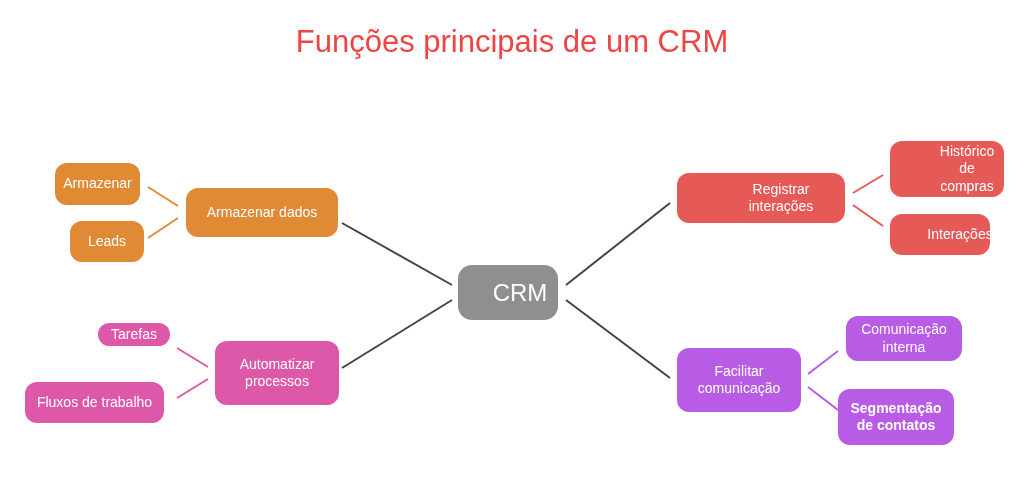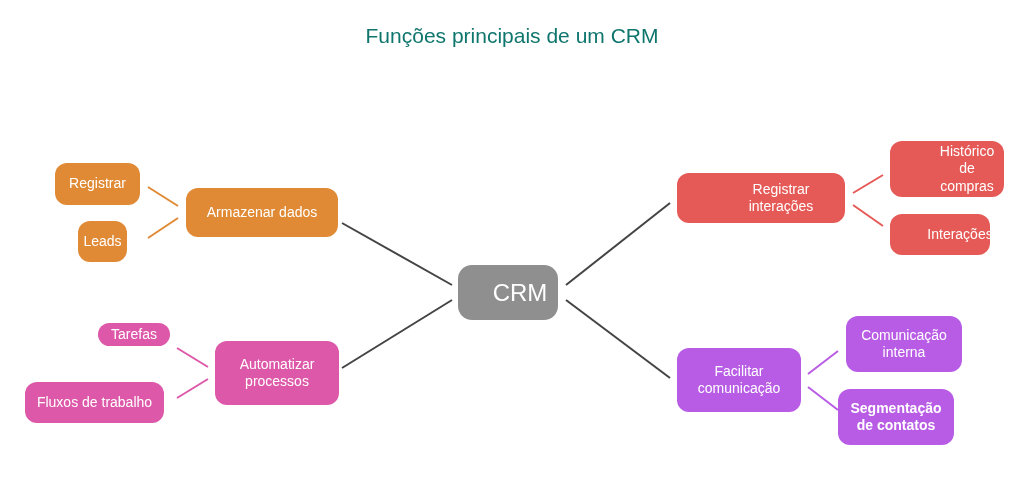--- a/index.html
+++ b/index.html
@@ -1,19 +1,19 @@
 <!DOCTYPE html>
 <html><head>
 <meta charset="utf-8">
 <style>
   html, body { margin: 0; padding: 0; background: #ffffff; }
   body { width: 1024px; height: 485px; position: relative; overflow: hidden;
          font-family: "Liberation Sans", sans-serif; }
   #title { position: absolute; left: 0; width: 1024px; top: 24px; text-align: center;
-           font-size: 21px; color: #0f766e; font-family: "Liberation Sans", sans-serif; }
+           font-size: 31px; color: #ef4444; font-family: "Liberation Sans", sans-serif; }
   svg#links { position: absolute; left: 0; top: 0; }
   .node { position: absolute; display: flex; align-items: center; justify-content: center;
           text-align: center; color: #ffffff; box-sizing: border-box; border-radius: 12px;
           font-family: "Liberation Sans", sans-serif; line-height: 1.25; padding: 0 6px; }
   .main { font-weight: normal; font-size: 14px; }
   .leaf { font-size: 14px; }
   .root { font-size: 24px; background: #8f8f8f; border-radius: 14px; padding-left: 30px; }
   .orange { background: #e08a35; }
   .pink { background: #dd58a8; }
   .red { background: #e55a57; padding-left: 46px; }
@@ -40,26 +40,26 @@
   <line x1="853" y1="193" x2="883" y2="175" stroke="#e55a57" stroke-width="2"></line>
   <line x1="853" y1="205" x2="883" y2="226" stroke="#e55a57" stroke-width="2"></line>
 
   <line x1="808" y1="374" x2="838" y2="351" stroke="#b95ce5" stroke-width="2"></line>
   <line x1="808" y1="387" x2="838" y2="410" stroke="#b95ce5" stroke-width="2"></line>
 </svg>
 
 <div class="node root" style="left:458px;top:265px;width:100px;height:55px;">CRM</div>
 
 <div class="node main orange" style="left:186px;top:188px;width:152px;height:49px;">Armazenar dados</div>
-<div class="node leaf orange" style="left:55px;top:163px;width:85px;height:42px;">Registrar</div>
-<div class="node leaf orange" style="left:78px;top:221px;width:49px;height:41px;">Leads</div>
+<div class="node leaf orange" style="left:55px;top:163px;width:85px;height:42px;">Armazenar</div>
+<div class="node leaf orange" style="left:70px;top:221px;width:74px;height:41px;">Leads</div>
 
 <div class="node main pink" style="left:215px;top:341px;width:124px;height:64px;">Automatizar processos</div>
 <div class="node leaf pink" style="left:98px;top:323px;width:72px;height:23px;">Tarefas</div>
 <div class="node leaf pink" style="left:25px;top:382px;width:139px;height:41px;">Fluxos de trabalho</div>
 
 <div class="node main red" style="left:677px;top:173px;width:168px;height:50px;">Registrar interações</div>
 <div class="node leaf red" style="left:890px;top:141px;width:114px;height:56px;">Histórico de compras</div>
 <div class="node leaf red" style="left:890px;top:214px;width:100px;height:41px;">Interações</div>
 
 <div class="node main purple" style="left:677px;top:348px;width:124px;height:64px;">Facilitar comunicação</div>
-<div class="node leaf purple" style="left:846px;top:316px;width:116px;height:56px;">Comunicação interna</div>
+<div class="node leaf purple" style="left:846px;top:316px;width:116px;height:45px;">Comunicação interna</div>
 <div class="node leaf purple" style="left:838px;top:389px;width:116px;height:56px;font-weight:bold;">Segmentação de contatos</div>
 
 </body></html>

